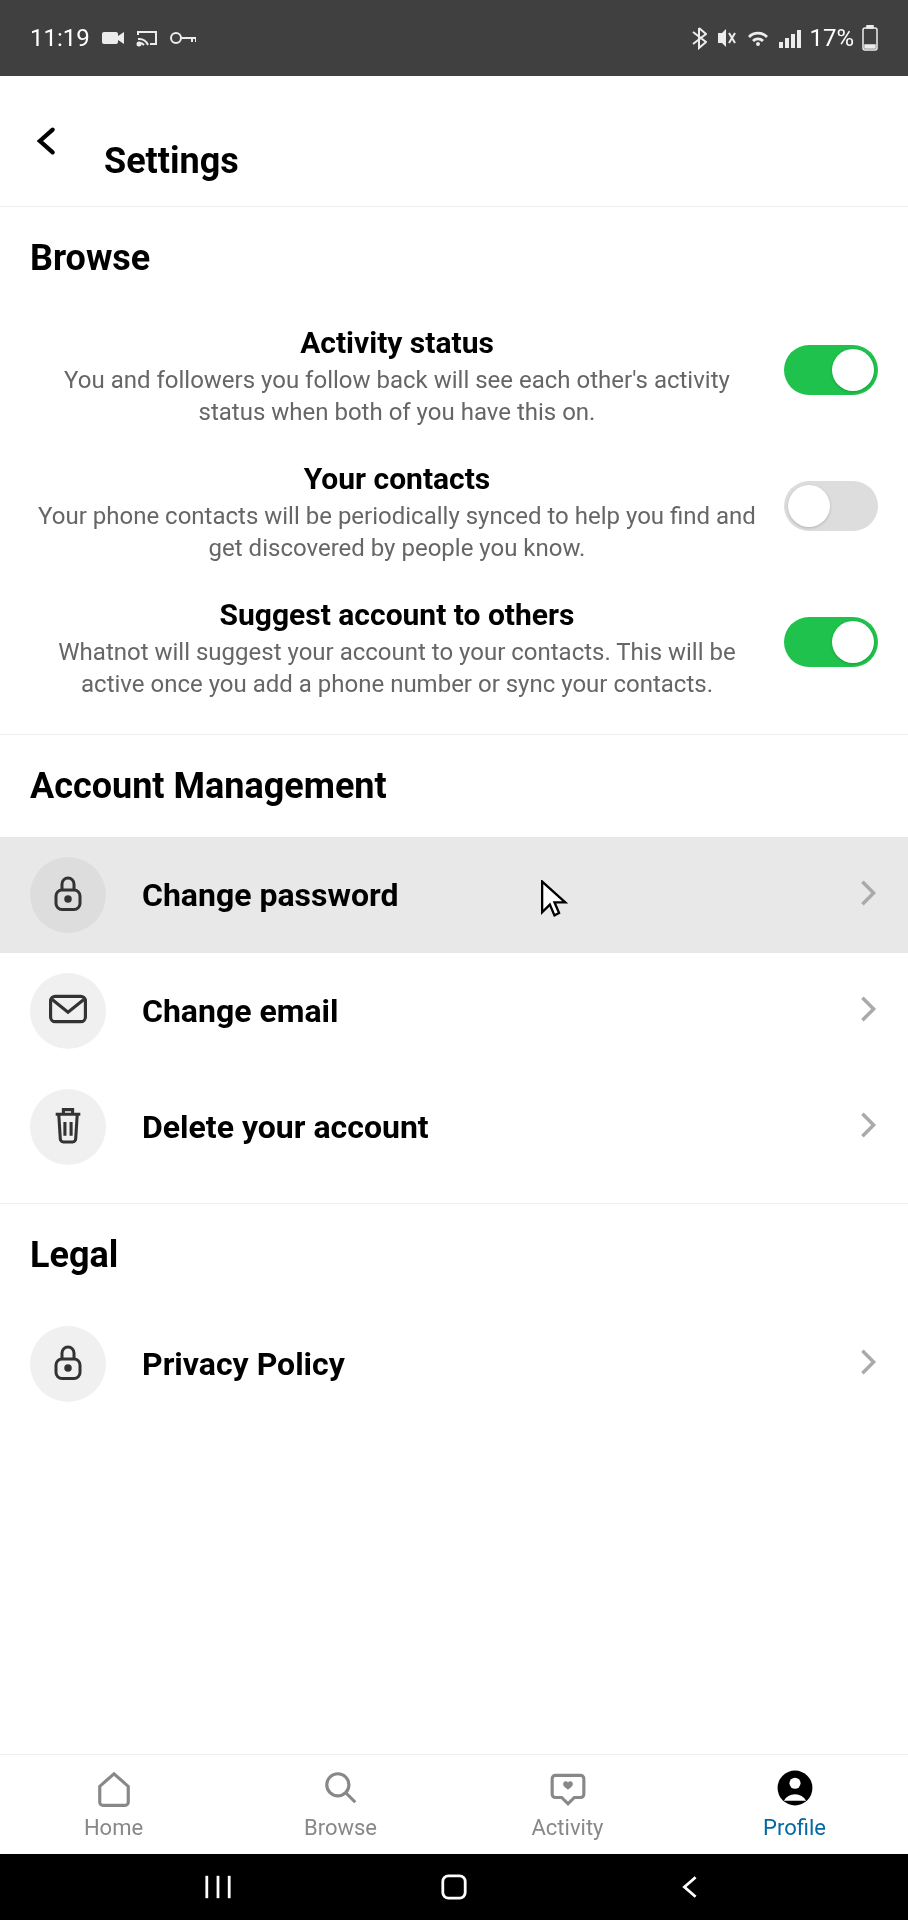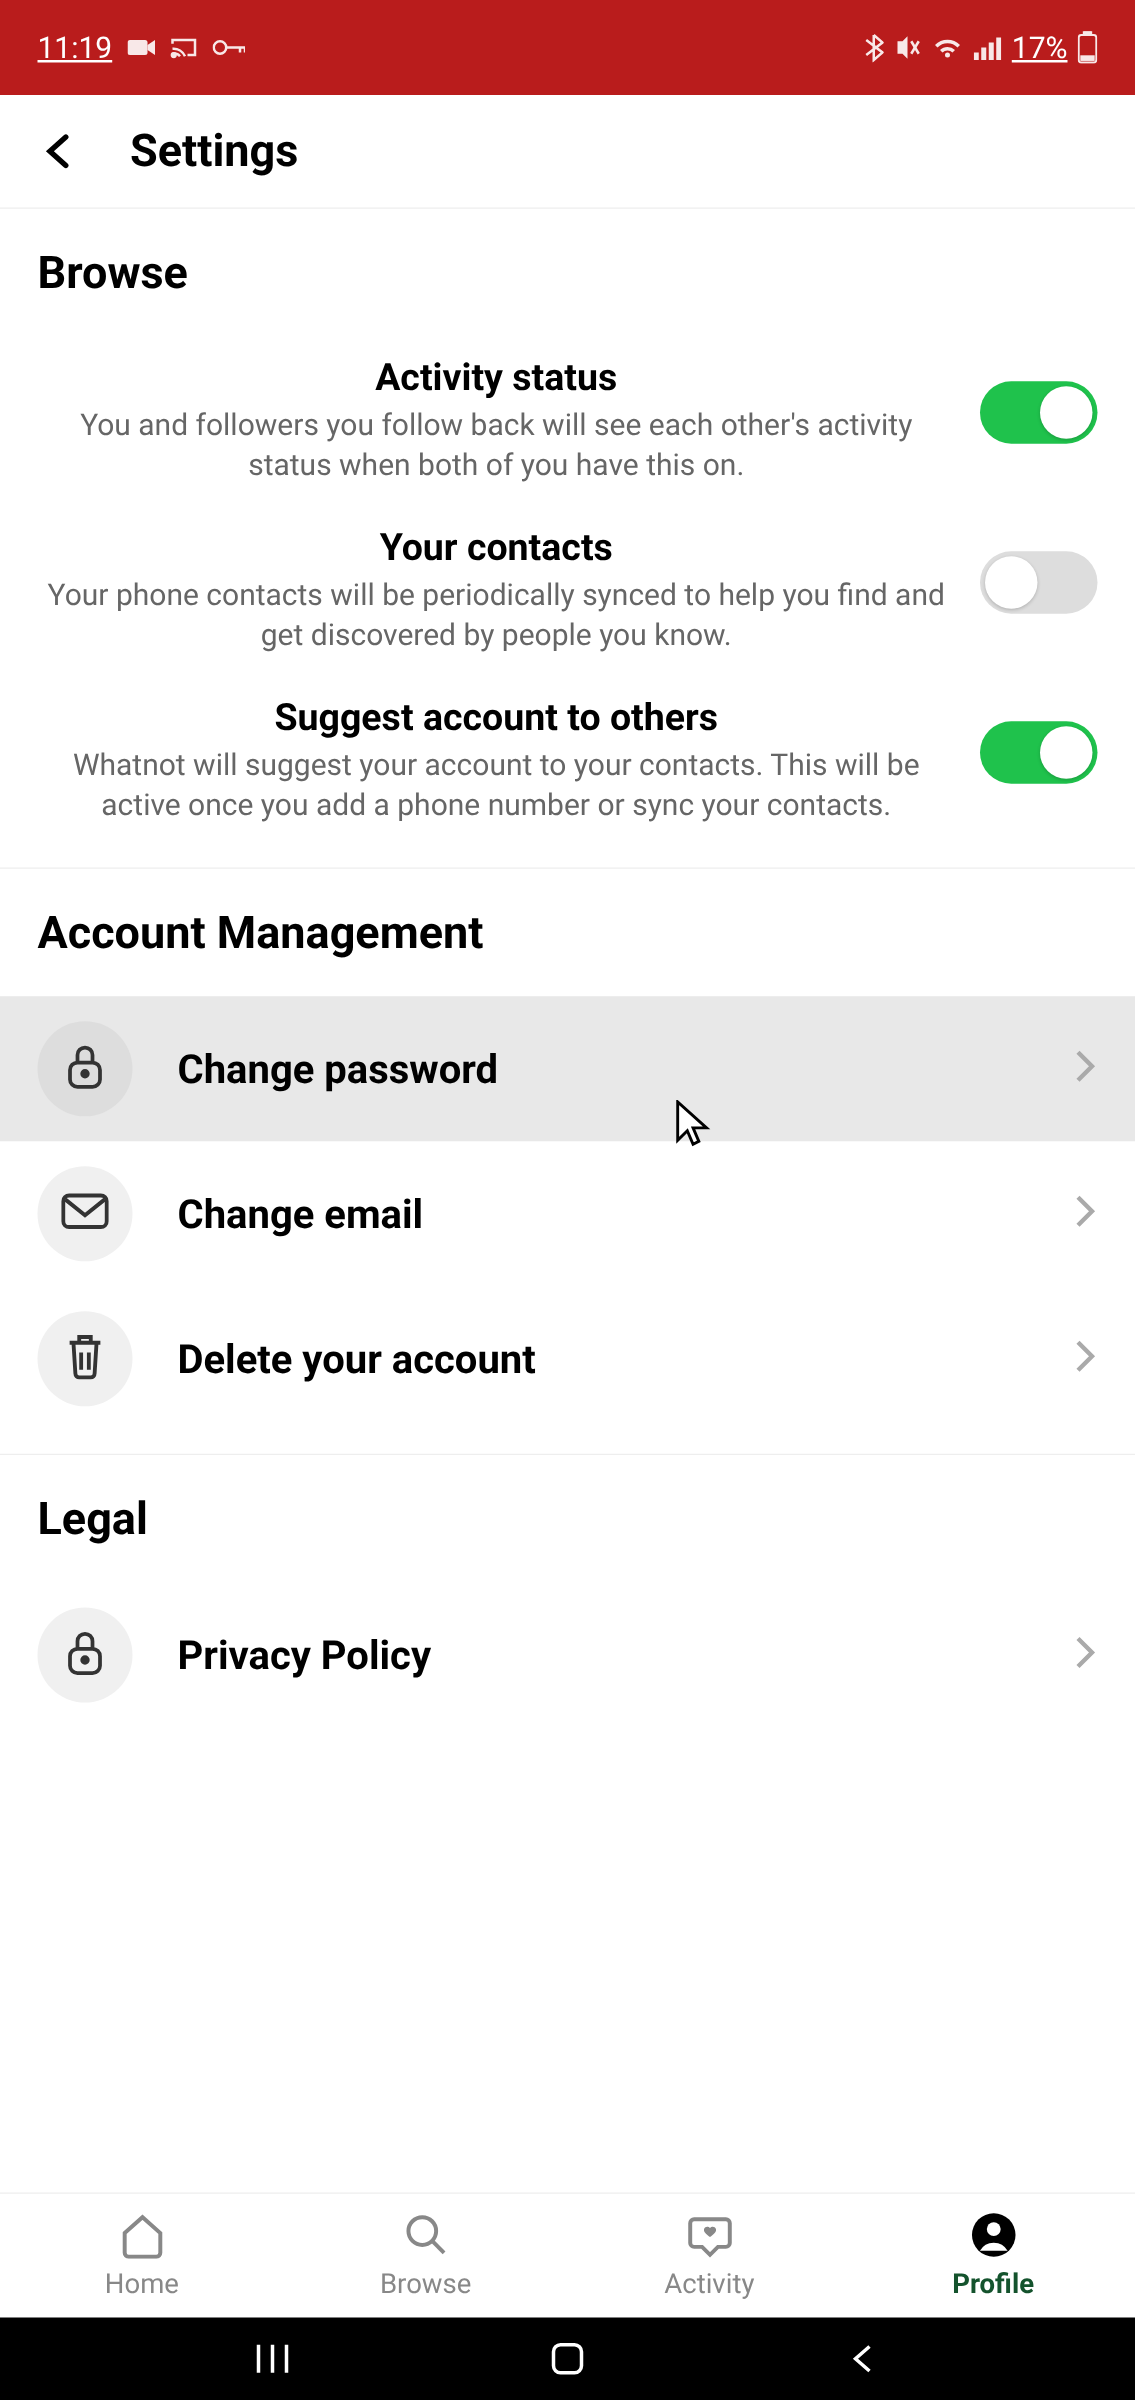--- a/index.html
+++ b/index.html
@@ -1,40 +1,39 @@
 <!DOCTYPE html>
 <html><head>
   <meta charset="utf-8">
   <style>
     * { margin: 0; padding: 0; box-sizing: border-box; font-family: -apple-system, BlinkMacSystemFont, 'Segoe UI', Roboto, sans-serif; }
     body { width: 908px; height: 1920px; background: #fff; overflow: hidden; position: relative; }
     
     .status-bar {
-      background: #b91c1c;
+      background: #404040;
       color: #fff;
       height: 76px;
       display: flex;
       align-items: center;
       justify-content: space-between;
       padding: 0 30px;
       font-size: 24px;
-      text-decoration: underline;
     }
     .status-left { display: flex; align-items: center; gap: 12px; }
     .status-right { display: flex; align-items: center; gap: 8px; }
     .status-icon { display: inline-flex; opacity: 0.9; }
     
     .header {
       display: flex;
       align-items: center;
       padding: 24px 30px;
       gap: 40px;
       border-bottom: 1px solid #eee;
     }
-    .header-title { font-size: 36px; font-weight: 700; }
+    .header-title { font-size: 36px; font-weight: 700; margin-top: 40px; }
     .back-btn { display: flex; align-items: center; }
     
     .content { overflow-y: auto; height: calc(100% - 76px - 100px - 100px - 66px); }
     
     .section-header {
       font-size: 36px;
       font-weight: 700;
       padding: 30px 30px 30px;
     }
     
@@ -105,21 +104,21 @@
     .nav-item {
       flex: 1;
       display: flex;
       flex-direction: column;
       align-items: center;
       justify-content: center;
       gap: 4px;
       color: #888;
       text-align: right;
     }
-    .nav-item.active { color: #14532d; font-weight: 700; }
+    .nav-item.active { color: #0369a1; font-weight: 400; }
     .nav-label { font-size: 22px; }
     
     .sys-nav {
       position: absolute;
       bottom: 0; left: 0; right: 0;
       height: 66px;
       background: #000;
       display: flex;
       align-items: center;
       justify-content: space-around;

